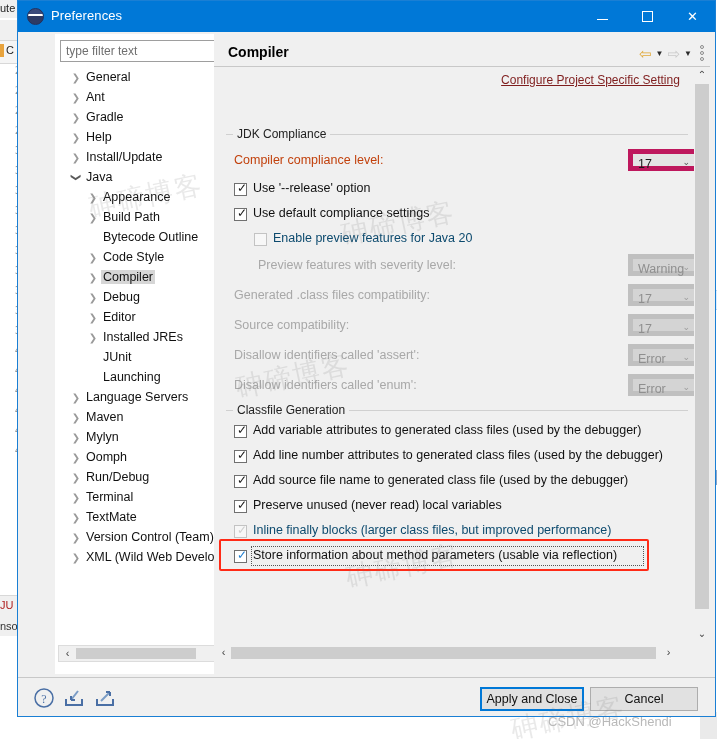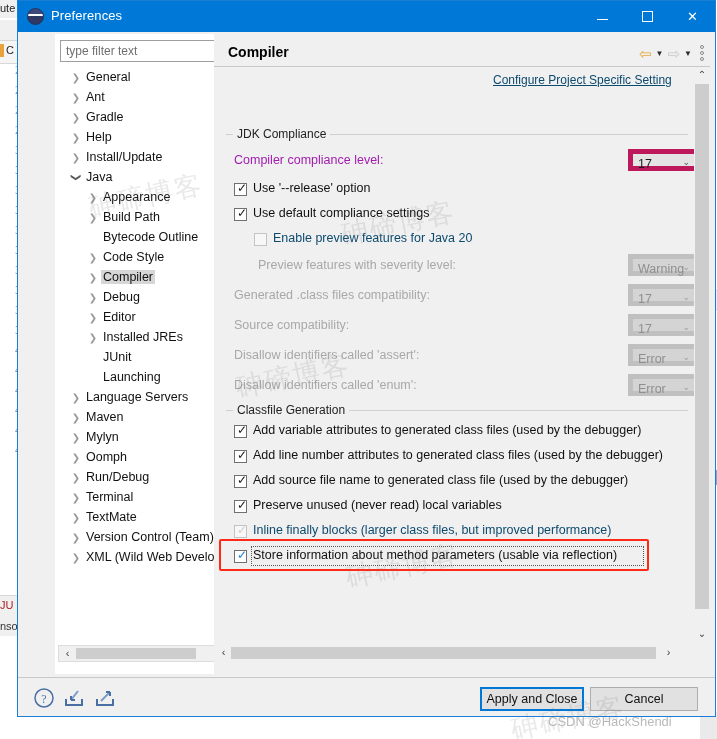--- a/index.html
+++ b/index.html
@@ -126,37 +126,37 @@
   .dots { display:flex; flex-direction:column; gap:2px; margin-left: 4px; }
   .dots i { display:block; width:4px; height:4px; border:1px solid #8b8b8b; border-radius:50%; box-sizing:border-box;}
   .title-sep { position: absolute; left: 0; top: 32px; width: 496px; height: 1px; background: #c8c8c8; }
 
   .scrollarea {
     position: absolute; left: 0; top: 33px; width: 496px; height: 575px;
     background: #f0f0f0; overflow: hidden;
   }
   .link-cfg {
     position: absolute; right: 22px; top: 6px;
-    font-size: 12px; color: #0c4a6e; text-decoration: underline;
-    white-space: nowrap; overflow: hidden; width: 195px; text-align: left;
+    font-size: 12px; color: #7f1d1d; text-decoration: underline;
+    white-space: nowrap; overflow: hidden; width: 195px; text-align: center;
   }
 
   .group { position: absolute; left: 12px; width: 462px; }
   .group > .gline {
     position: absolute; left: 0; top: 7px; width: 462px; height: 1px;
     border-top: 1px solid #d0d0d0;
   }
   .group > .glabel {
     position: absolute; left: 7px; top: 0; background: #f0f0f0;
     padding: 0 4px; font-size: 12px; color: #222;
   }
   .grp-jdk { top: 60px; height: 255px; }
   .grp-cls { top: 336px; height: 165px; }
 
-  .row { position: absolute; left: 8px; font-size: 12.5px; color: #a21caf; white-space: nowrap; }
+  .row { position: absolute; left: 8px; font-size: 12.5px; color: #c2410c; white-space: nowrap; }
   .row.dis { color: #a8a8a8; }
 
   .cbx {
     position: absolute; width: 13px; height: 13px; box-sizing: border-box;
     border: 1px solid #707070; background: #ffffff;
   }
   .cbx.dis { border-color: #c3c3c3; background: #f7f7f7; }
   .cbx .tick {
     position: absolute; left: 2px; top: -2px; font-size: 12px; line-height: 13px; color: #1b1b1b;
   }

